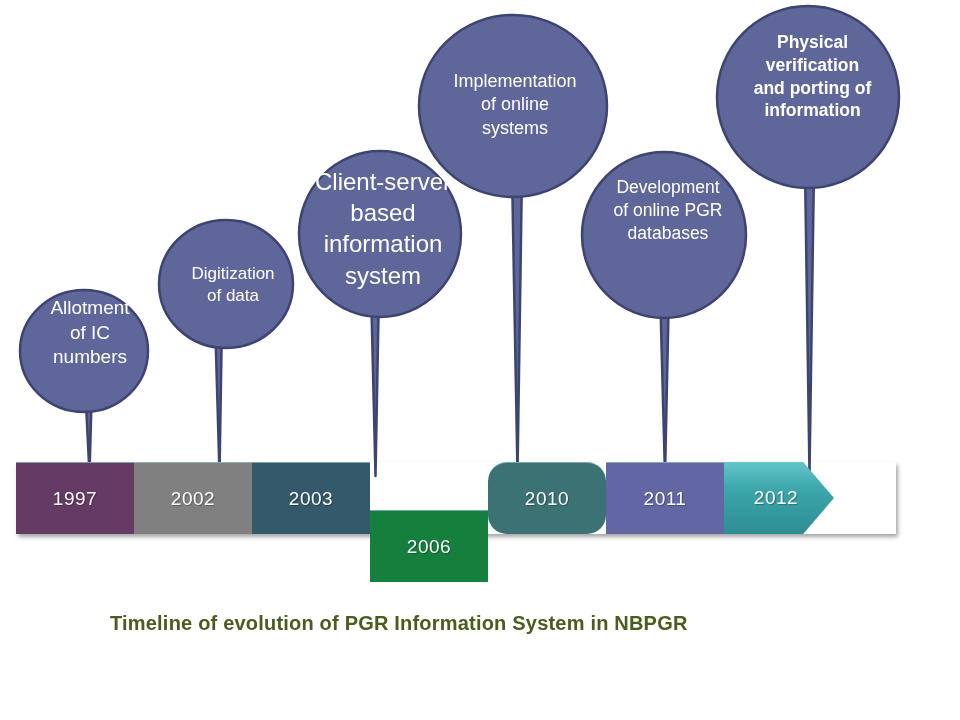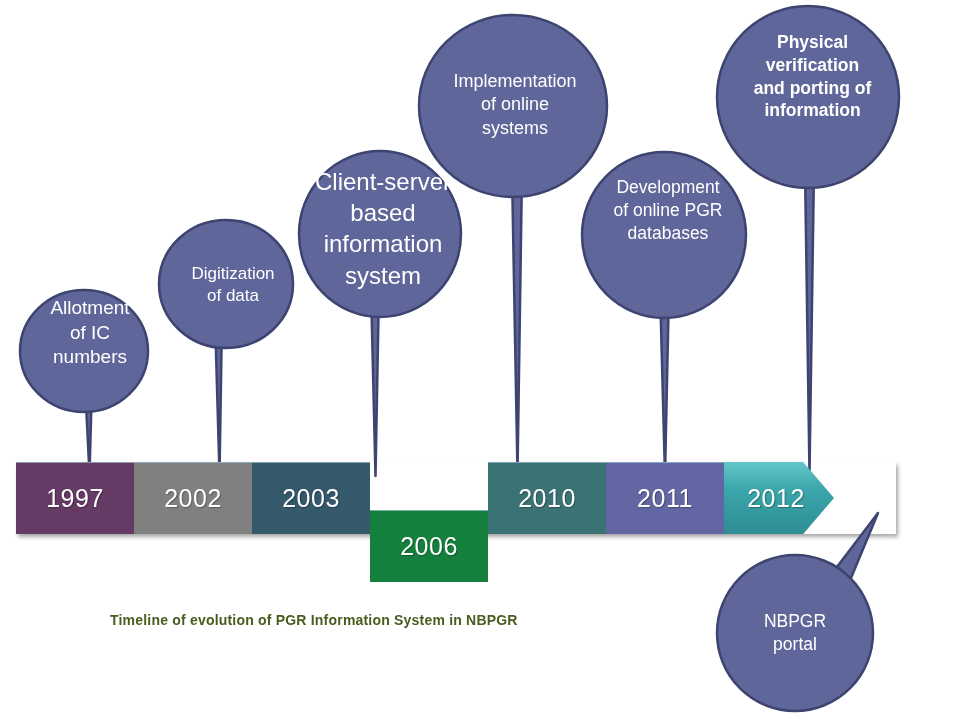--- a/index.html
+++ b/index.html
@@ -31,21 +31,21 @@
     height: 72px;
     position: relative;
     display: flex;
     align-items: center;
     justify-content: center;
     box-sizing: border-box;
     border-top: 1px solid rgba(150,190,200,0.75);
   }
   .segment .seg-label {
     color: #ffffff;
-    font-size: 25px;
+    font-size: 19px;
     letter-spacing: 0.5px;
     text-shadow: 1px 1px 1px rgba(0,0,0,0.30);
     user-select: none;
     text-align: center;
   }
   
   .segment.arrow {
     flex: 0 0 110px;
     clip-path: polygon(0 0, 72% 0, 100% 50%, 72% 100%, 0 100%);
     border-top: none;
@@ -68,21 +68,21 @@
     pointer-events: none;
   }
   .bubble-text span { display: block; white-space: nowrap; }
 
   
   #caption {
     position: absolute;
     left: 110px;
     top: 612px;
     color: #4a5c1e;
-    font-size: 14px;
+    font-size: 20px;
     font-weight: bold;
     letter-spacing: 0.2px;
     white-space: nowrap;
   }
 </style>
 </head>
 <body>
 
 <div id="canvas">
 
@@ -170,40 +170,30 @@
     </div>
 
     <div class="segment" style="background:#33596b;">
       <span class="seg-label">2003</span>
     </div>
 
     <div class="segment" style="background:#15803d;margin-top:48px;">
       <span class="seg-label">2006</span>
     </div>
 
-    <div class="segment" style="background:#3b7375;">
+    <div class="segment" style="background:#3b7375;border-radius:19px;">
       <span class="seg-label">2010</span>
     </div>
 
     <div class="segment" style="background:#6267a3;">
       <span class="seg-label">2011</span>
     </div>
 
     <div class="segment arrow" style="background:linear-gradient(to bottom, #63c6c9 0%, #3ba6ab 38%, #2e8d93 100%);padding-left:8px;">
       <span class="seg-label">2012</span>
     </div>
 
   </div>
 
-  <div class="callout" style="left:700px; top:505px; width:210px; height:215px;">
-    <svg width="210" height="215" viewBox="0 0 210 215">
-      <path d="M178 8 L124 79 L146 85 Z" fill="#5f6699" stroke="#3d4470" stroke-width="2.5" stroke-linejoin="round"></path>
-      <circle cx="95" cy="128" r="78" fill="#5f6699" stroke="#3d4470" stroke-width="2.5"></circle>
-    </svg>
-    <div class="bubble-text" style="top:105px; left:-20px; font-size:17.5px;">
-      <span>NBPGR</span>
-      <span>portal</span>
-    </div>
-  </div>
 
   <div id="caption">Timeline of evolution of PGR Information System in NBPGR</div>
 
 </div>
 
 </body></html>

